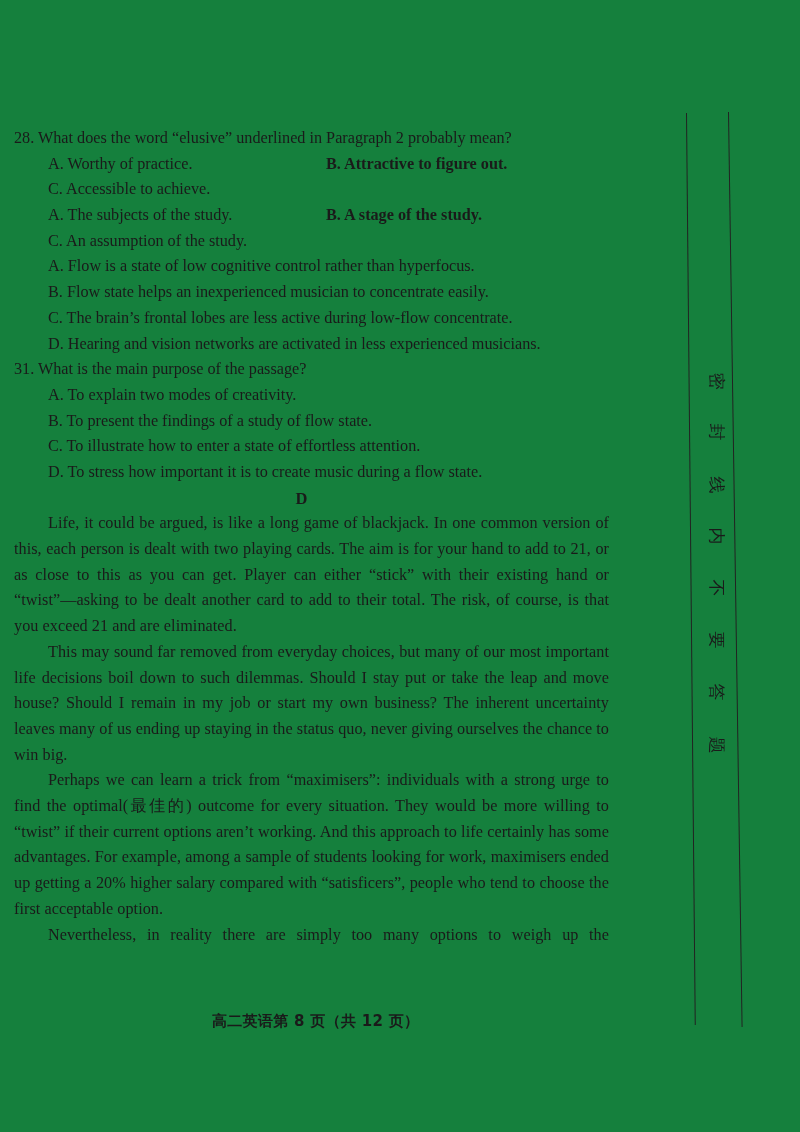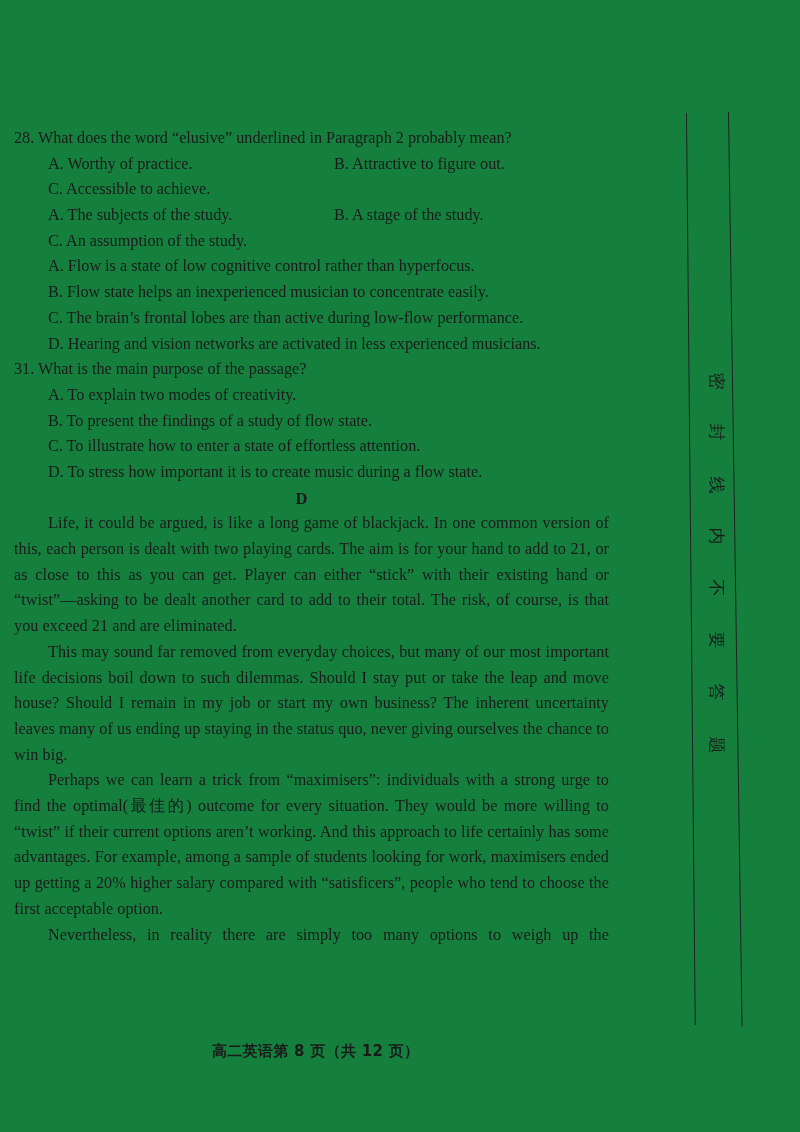--- a/index.html
+++ b/index.html
@@ -37,21 +37,21 @@
       position: relative;
       height: 25.7px;
       white-space: nowrap;
     }
     .opt {
       position: absolute;
       top: 0;
       white-space: nowrap;
     }
     .opt.col1 { left: 34px; }
-    .opt.col2 { left: 320px; }
+    .opt.col2 { left: 312px; font-weight: bold; }
     .opt.full { left: 34px; }
     .section-head {
       text-align: center;
       font-weight: bold;
       height: 25.7px;
       padding-right: 20px;
       font-size: 16.5px;
     }
     .para {
       text-align: justify;
@@ -66,21 +66,20 @@
       position: absolute;
       top: 1012px;
       left: 212px;
       width: 185px;
       text-align: right;
       font-family: "DejaVu Sans", "Liberation Sans", sans-serif;
       font-size: 15px;
       font-weight: bold;
       letter-spacing: 0.3px;
       white-space: nowrap;
-      margin-top: 30px;
     }
     .margin-line {
       position: absolute;
       width: 0;
       border-left: 1.6px solid #222;
     }
     .seal-text {
       position: absolute;
       left: 700px;
       top: 360px;
@@ -129,21 +128,21 @@
     </div>
 
     <div class="question">
       <div class="opt-row">
         <span class="opt full">A. Flow is a state of low cognitive control rather than hyperfocus.</span>
       </div>
       <div class="opt-row">
         <span class="opt full">B. Flow state helps an inexperienced musician to concentrate easily.</span>
       </div>
       <div class="opt-row">
-        <span class="opt full">C. The brain’s frontal lobes are than active during low-flow performance.</span>
+        <span class="opt full">C. The brain’s frontal lobes are less active during low-flow concentrate.</span>
       </div>
       <div class="opt-row">
         <span class="opt full">D. Hearing and vision networks are activated in less experienced musicians.</span>
       </div>
     </div>
 
     <div class="question">
       <div class="q-line">31. What is the main purpose of the passage?</div>
       <div class="opt-row">
         <span class="opt full">A. To explain two modes of creativity.</span>

